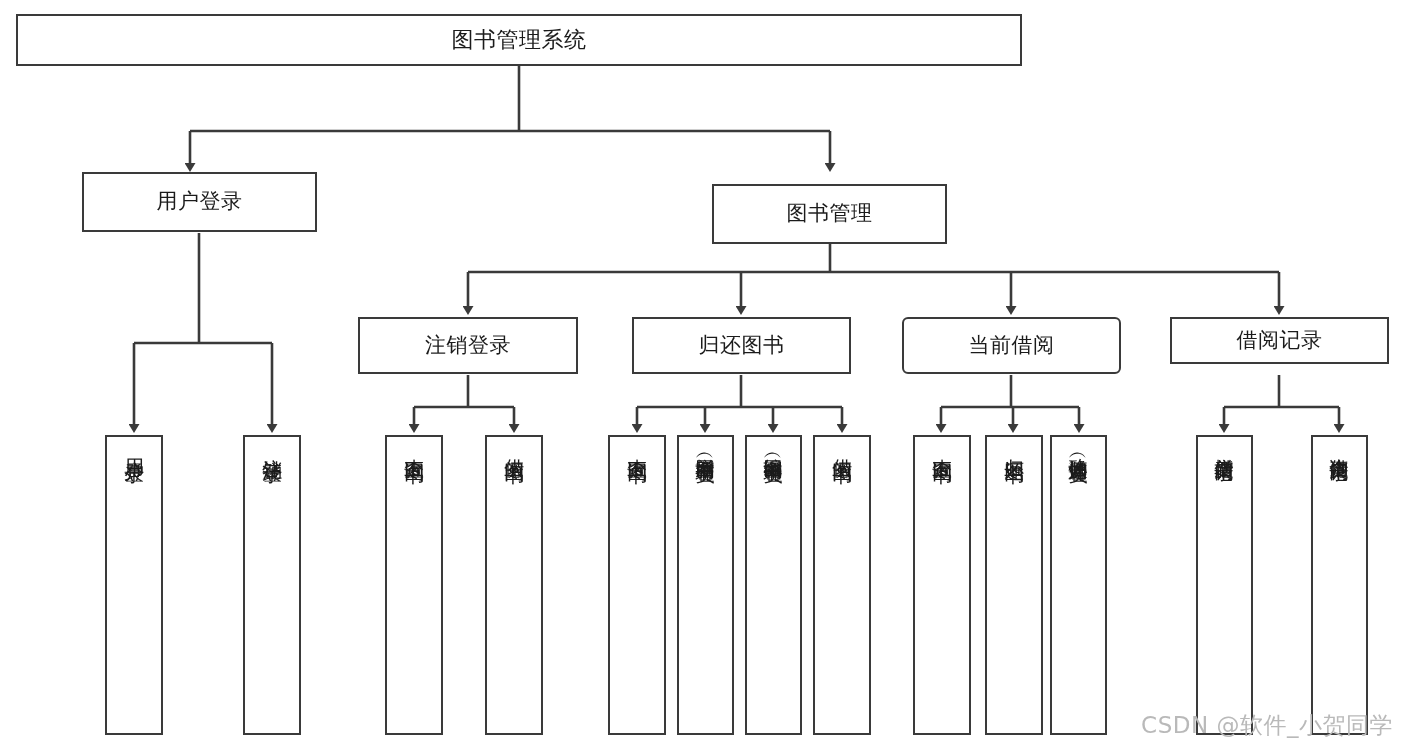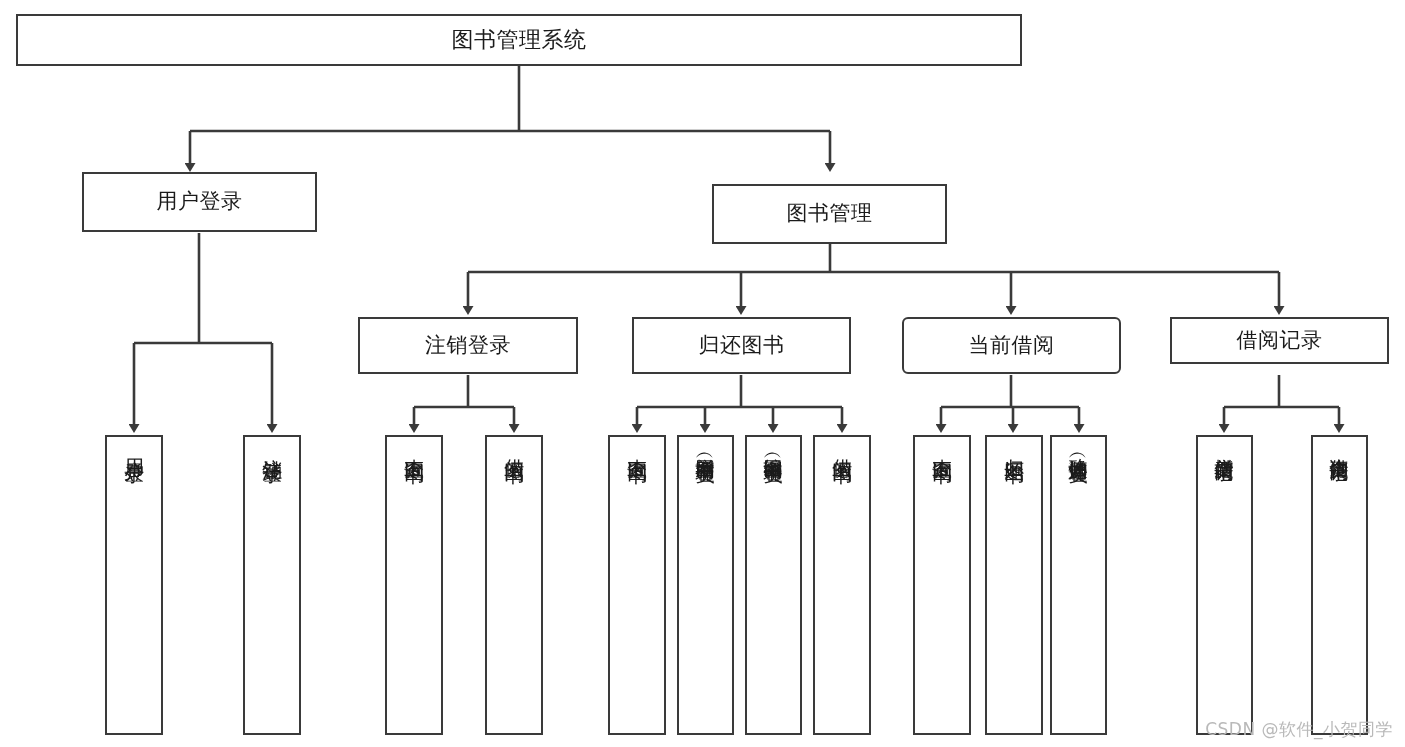--- a/index.html
+++ b/index.html
@@ -66,21 +66,21 @@
   }
   .node.vert.tall .label {
     font-size: 19px;
     line-height: 1.22;
     letter-spacing: 1px;
   }
   .watermark {
     position: absolute;
     right: 12px;
     bottom: 6px;
-    font-size: 17px;
+    font-size: 23px;
     color: #b9b9b9;
     white-space: nowrap;
     letter-spacing: 0.5px;
   }
 </style>
 </head>
 <body>
 
 <div id="canvas">
 

